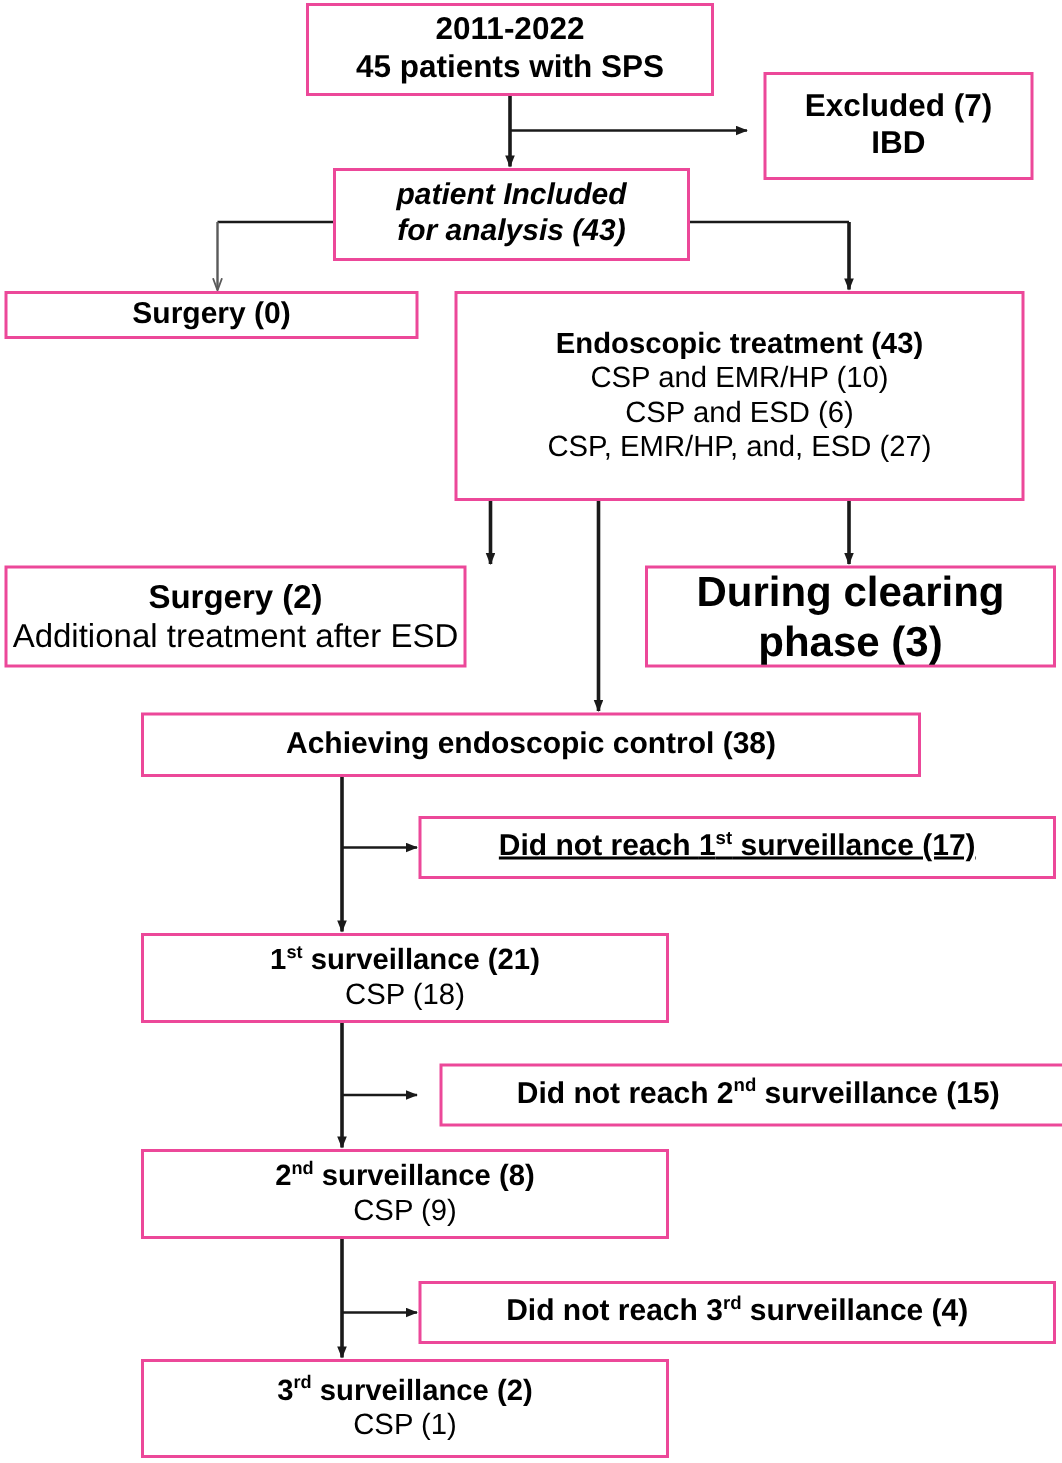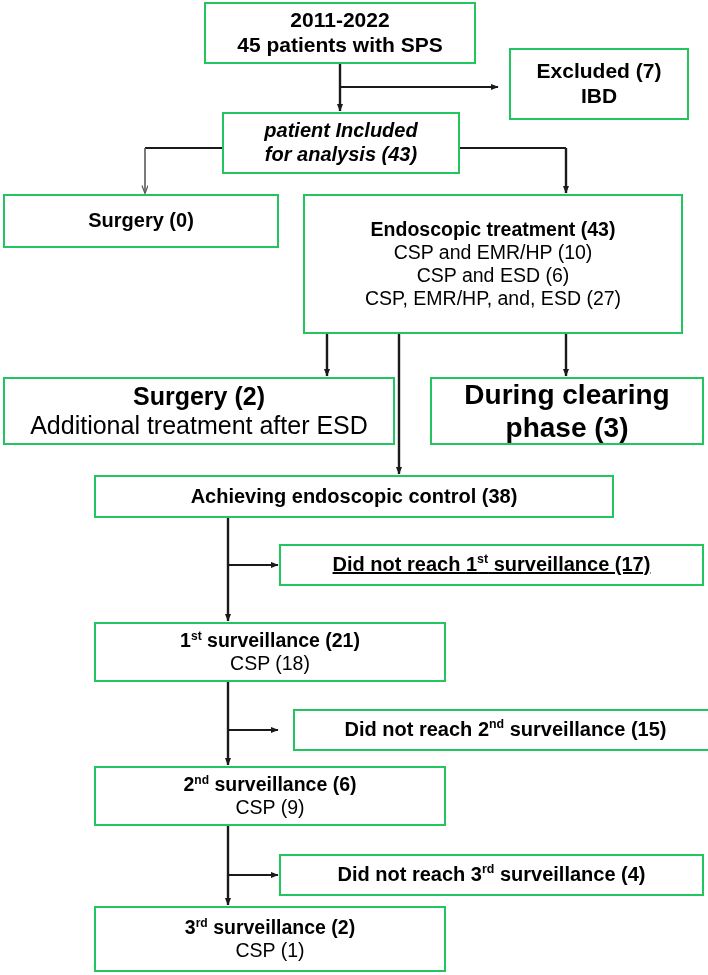--- a/index.html
+++ b/index.html
@@ -20,21 +20,21 @@
     position: absolute;
     left: 0;
     top: 0;
     width: 708px;
     height: 975px;
     pointer-events: none;
   }
   .node {
     position: absolute;
     box-sizing: border-box;
-    border: 2px solid #22c55e;
+    border: 2px solid #ec4899;
     background: #ffffff;
     display: flex;
     flex-direction: column;
     align-items: center;
     justify-content: center;
     text-align: center;
     color: #000000;
     line-height: 1.18;
     padding: 2px 4px;
   }
@@ -106,32 +106,32 @@
   <div class="node" style="left:509px; top:48px; width:180px; height:72px; font-size:21px;">
     <span class="ln bold">Excluded (7)</span>
     <span class="ln bold">IBD</span>
   </div>
 
   <div class="node" style="left:222px; top:112px; width:238px; height:62px; font-size:20px;font-style:italic;">
     <span class="ln bold">patient Included</span>
     <span class="ln bold">for analysis (43)</span>
   </div>
 
-  <div class="node" style="left:3px; top:194px; width:276px; height:54px; font-size:20px;">
+  <div class="node" style="left:3px; top:194px; width:276px; height:32px; font-size:20px;">
     <span class="ln bold">Surgery (0)</span>
   </div>
 
   <div class="node" style="left:303px; top:194px; width:380px; height:140px; font-size:19.5px;">
     <span class="ln bold">Endoscopic treatment (43)</span>
     <span class="ln reg">CSP and EMR/HP (10)</span>
     <span class="ln reg">CSP and ESD (6)</span>
     <span class="ln reg">CSP, EMR/HP, and, ESD (27)</span>
   </div>
 
-  <div class="node" style="left:3px; top:377px; width:392px; height:68px; font-size:25px;">
+  <div class="node" style="left:3px; top:377px; width:308px; height:68px; font-size:22px;">
     <span class="ln bold">Surgery (2)</span>
     <span class="ln reg">Additional treatment after ESD</span>
   </div>
 
   <div class="node" style="left:430px; top:377px; width:274px; height:68px; font-size:28px;">
     <span class="ln bold">During clearing</span>
     <span class="ln bold">phase (3)</span>
   </div>
 
   <div class="node" style="left:94px; top:475px; width:520px; height:43px; font-size:20px;">
@@ -145,21 +145,21 @@
   <div class="node" style="left:94px; top:622px; width:352px; height:60px; font-size:19.5px;">
     <span class="ln bold"><span>1</span><sup>st</sup><span> surveillance (21)</span></span>
     <span class="ln reg">CSP (18)</span>
   </div>
 
   <div class="node" style="left:293px; top:709px; width:425px; height:42px; font-size:20px;">
     <span class="ln bold"><span>Did not reach </span><span>2</span><sup>nd</sup><span>  surveillance (15)</span></span>
   </div>
 
   <div class="node" style="left:94px; top:766px; width:352px; height:60px; font-size:19.5px;">
-    <span class="ln bold"><span>2</span><sup>nd</sup><span> surveillance (6)</span></span>
+    <span class="ln bold"><span>2</span><sup>nd</sup><span> surveillance (8)</span></span>
     <span class="ln reg">CSP (9)</span>
   </div>
 
   <div class="node" style="left:279px; top:854px; width:425px; height:42px; font-size:20px;">
     <span class="ln bold"><span>Did not reach </span><span>3</span><sup>rd</sup><span>  surveillance (4)</span></span>
   </div>
 
   <div class="node" style="left:94px; top:906px; width:352px; height:66px; font-size:19.5px;">
     <span class="ln bold"><span>3</span><sup>rd</sup><span> surveillance (2)</span></span>
     <span class="ln reg">CSP (1)</span>

